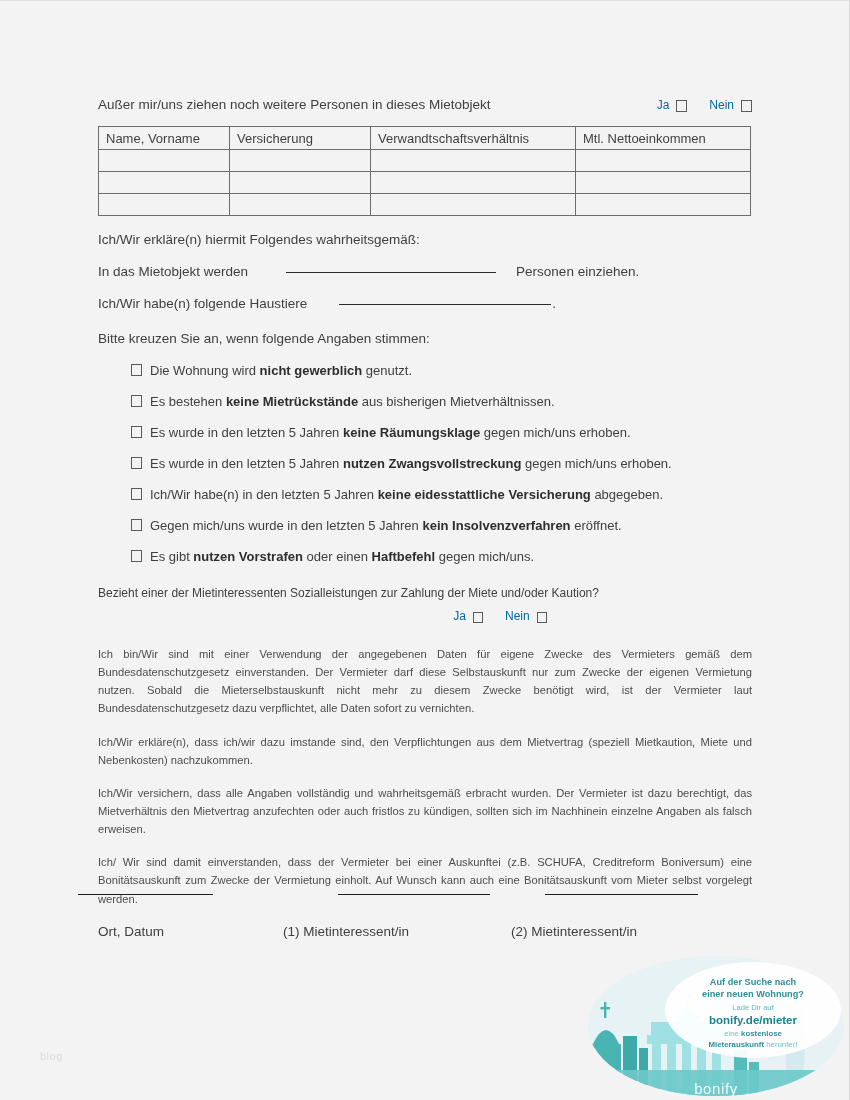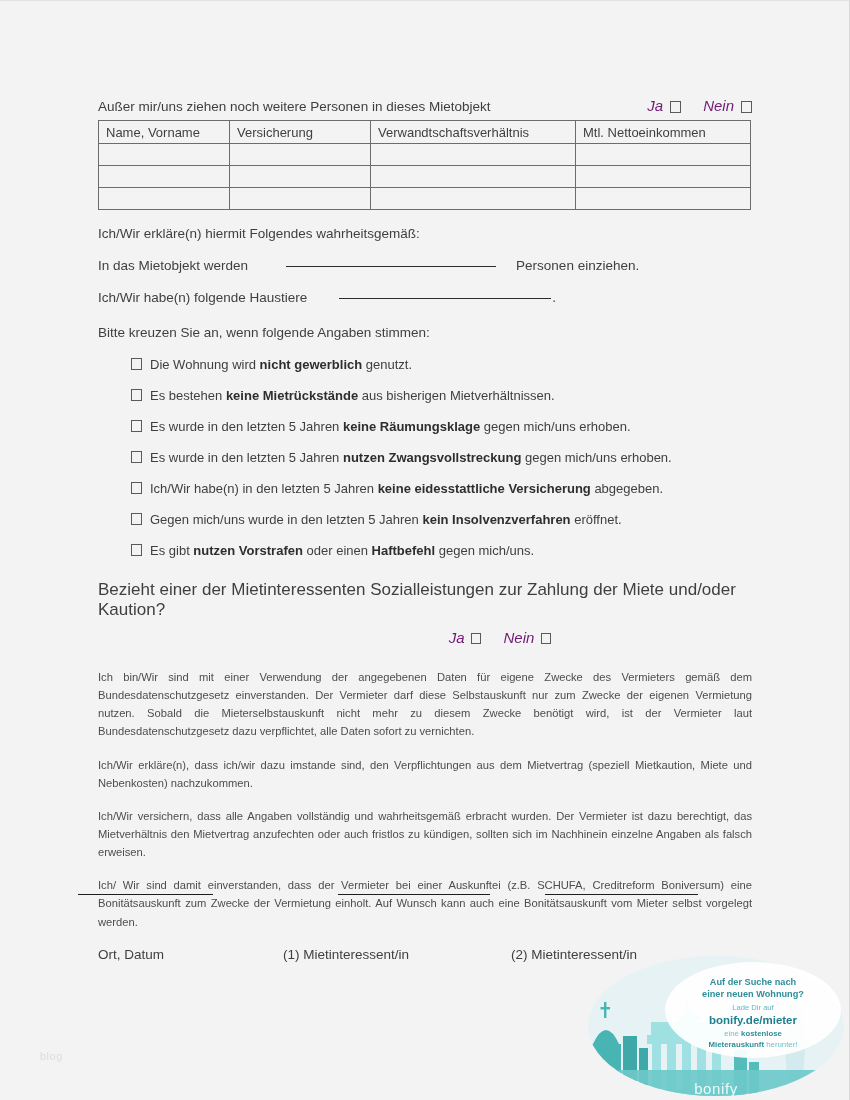--- a/index.html
+++ b/index.html
@@ -31,33 +31,33 @@
     top: 96px;
     width: 654px;
     color: #4a4a4a;
   }
 
   .row-question {
     display: flex;
     align-items: baseline;
     font-size: 13.5px;
     color: #3f3f3f;
-    margin-bottom: 6px;
+    margin-bottom: 14px;
     white-space: nowrap;
   }
   .row-question .q-text { flex: 0 0 auto; }
   .row-question .spacer { flex: 1 1 auto; min-width: 18px; }
 
   .yn-group {
     display: flex;
     align-items: center;
     gap: 7px;
     flex: 0 0 auto;
   }
-  .yn-label { font-size: 15px; color: #701a75; font-style: italic; }
+  .yn-label { font-size: 12px; color: #0369a1; }
 
   .cbox {
     display: inline-block;
     width: 9px;
     height: 10px;
     border: 1.4px solid #5a5a5a;
     background: transparent;
     position: relative;
     top: 1px;
   }
@@ -131,21 +131,21 @@
   }
   ul.checklist li .cbox {
     flex: 0 0 auto;
     margin-right: 8px;
     position: relative;
     top: 1px;
   }
   ul.checklist li .item-text b { font-weight: bold; color: #2e2e2e; }
 
   .social-q {
-    font-size: 17px;
+    font-size: 12px;
     color: #3f3f3f;
     margin-top: 22px;
   }
   .social-yn {
     display: flex;
     justify-content: center;
     align-items: center;
     gap: 7px;
     margin-top: 9px;
     padding-left: 150px;

